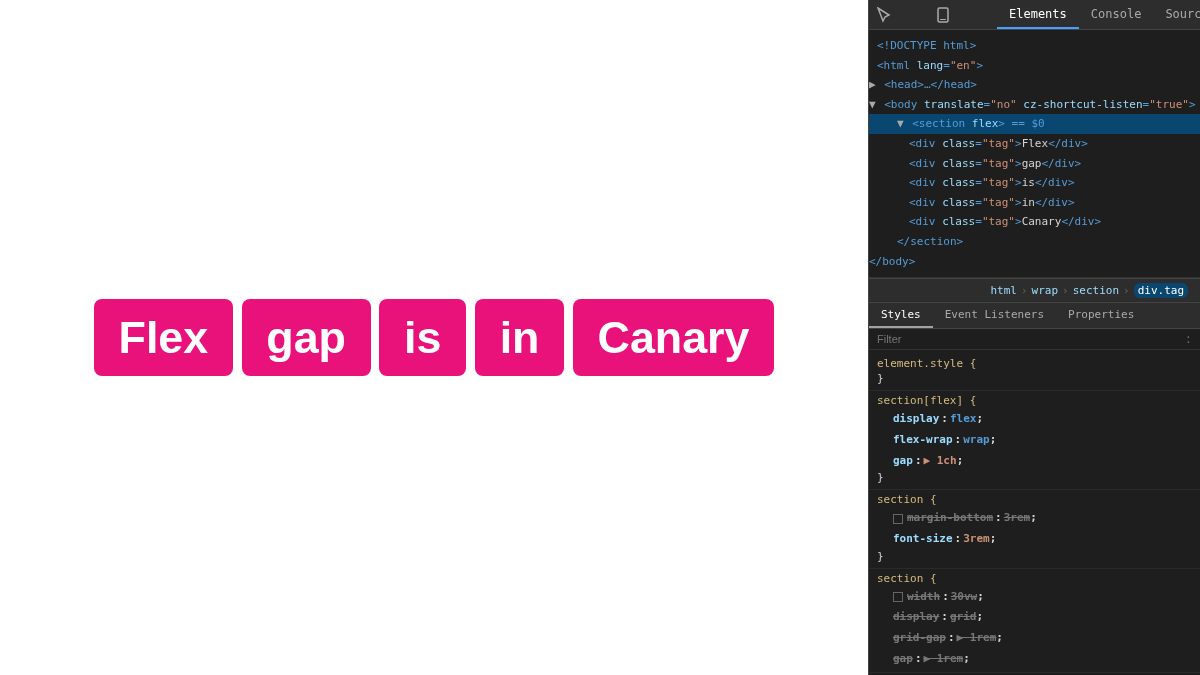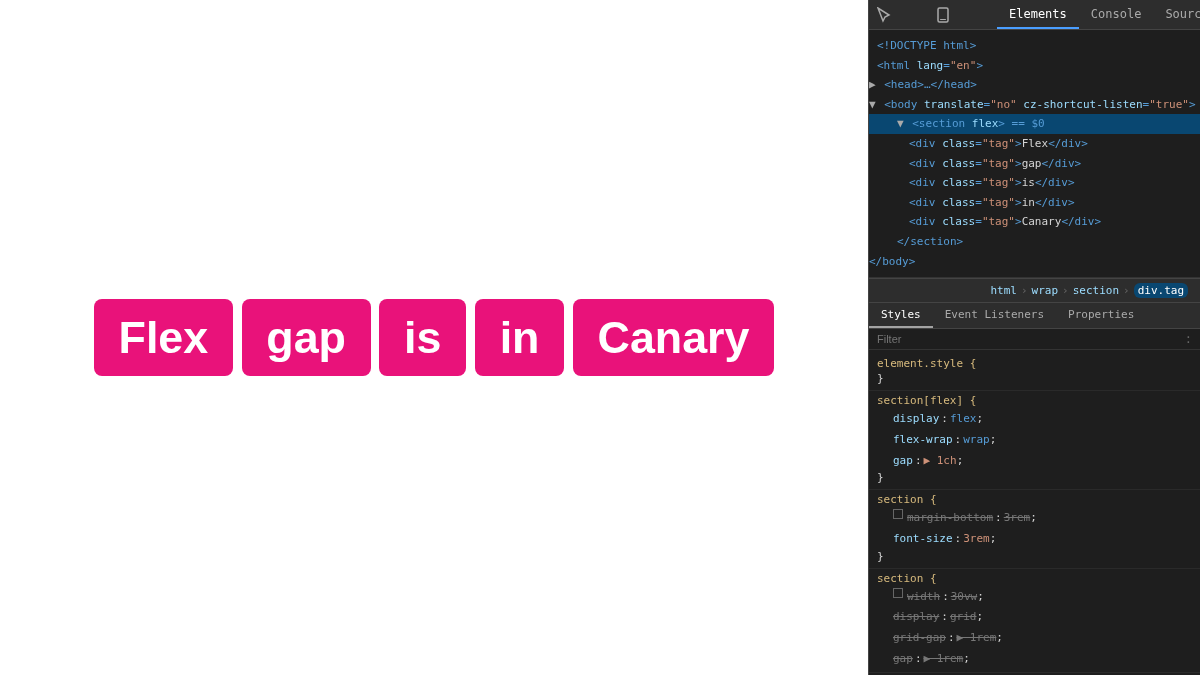--- a/index.html
+++ b/index.html
@@ -204,20 +204,22 @@
       margin-bottom: 2px;
     }
 
     .css-brace { color: #d4d4d4; }
 
     .css-property {
       padding: 1px 0 1px 16px;
       font-size: 11px;
       line-height: 1.7;
       display: flex;
+      align-items: center;
+      font-weight: bold;
     }
 
     .css-property.strikethrough .css-prop-name,
     .css-property.strikethrough .css-prop-value {
       text-decoration: line-through;
       color: #777;
     }
 
     .css-prop-name { color: #9cdcfe; }
     .css-colon { color: #d4d4d4; margin: 0 2px; }

